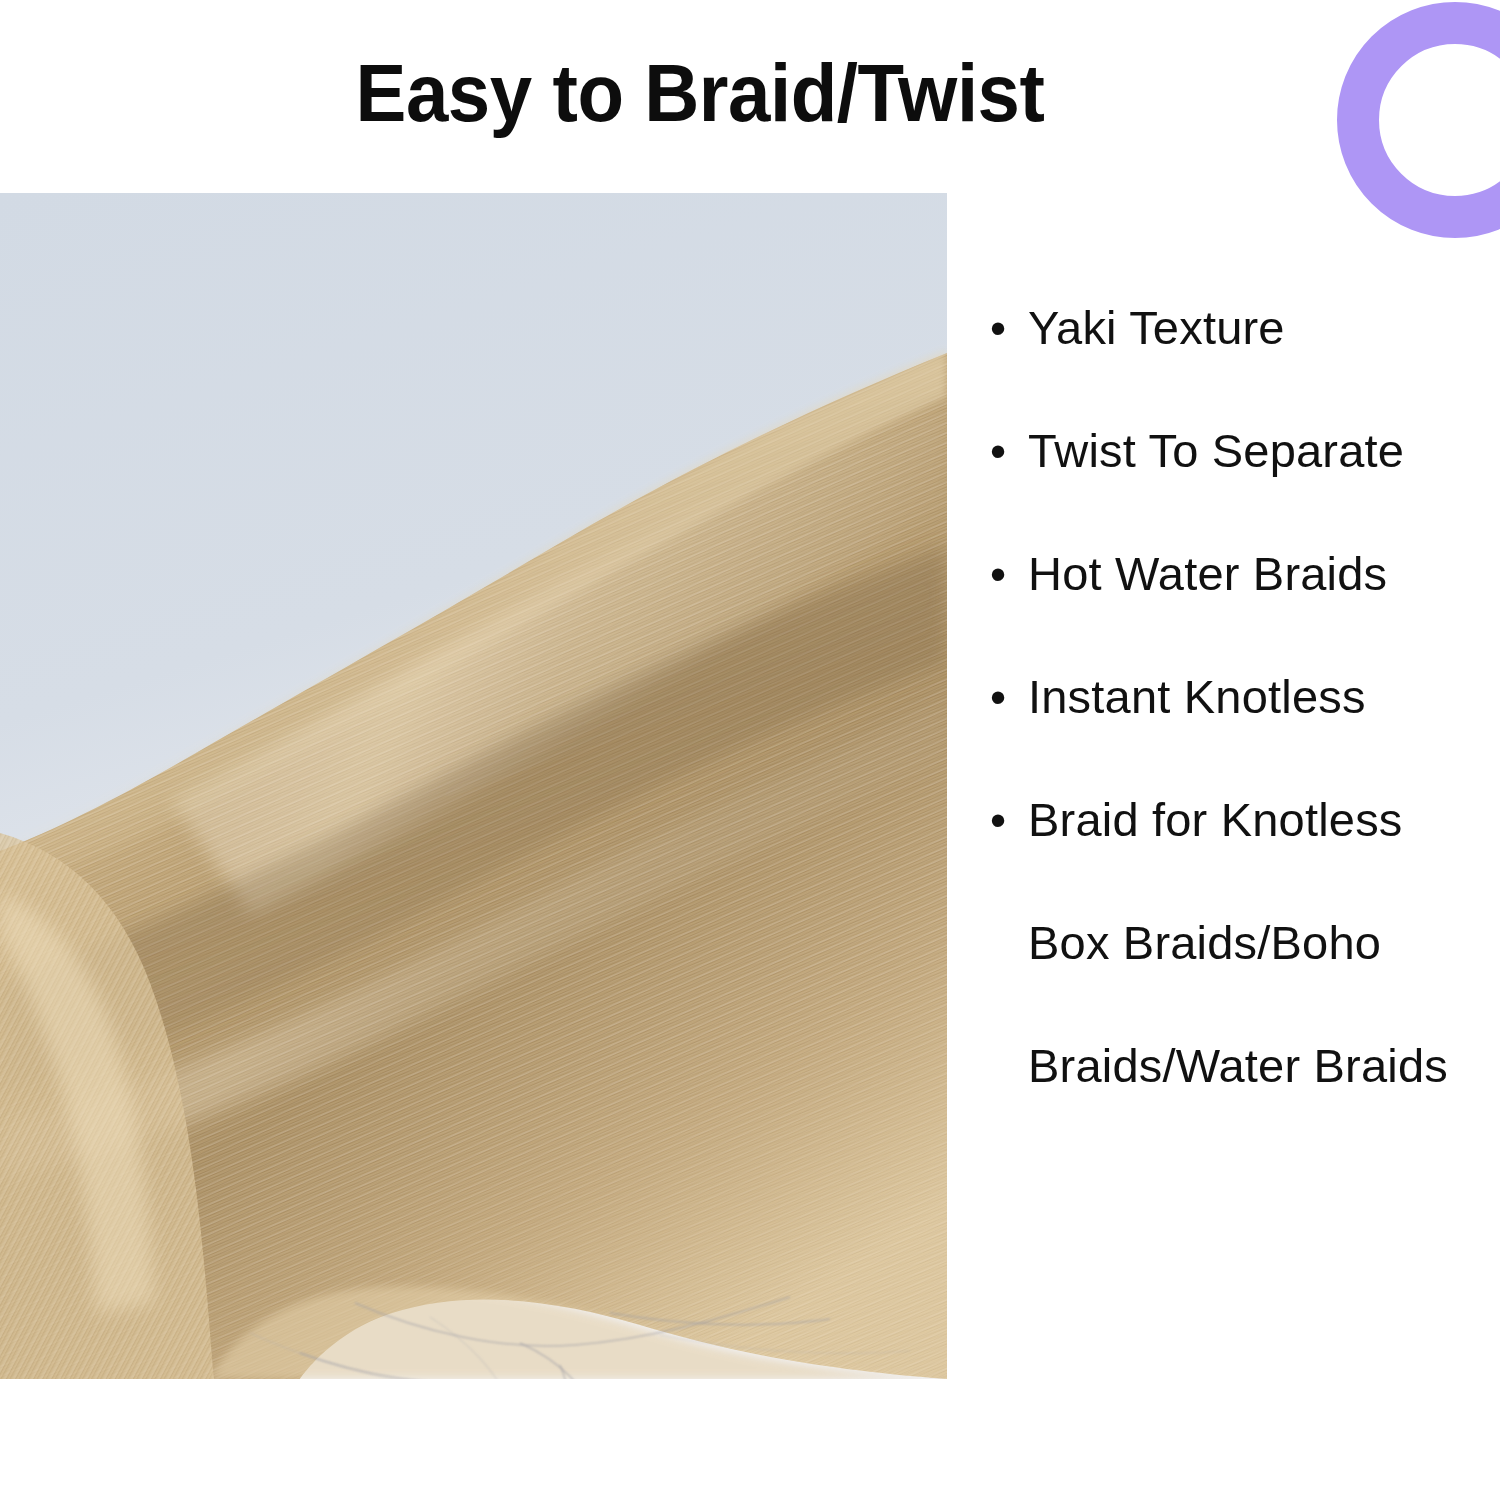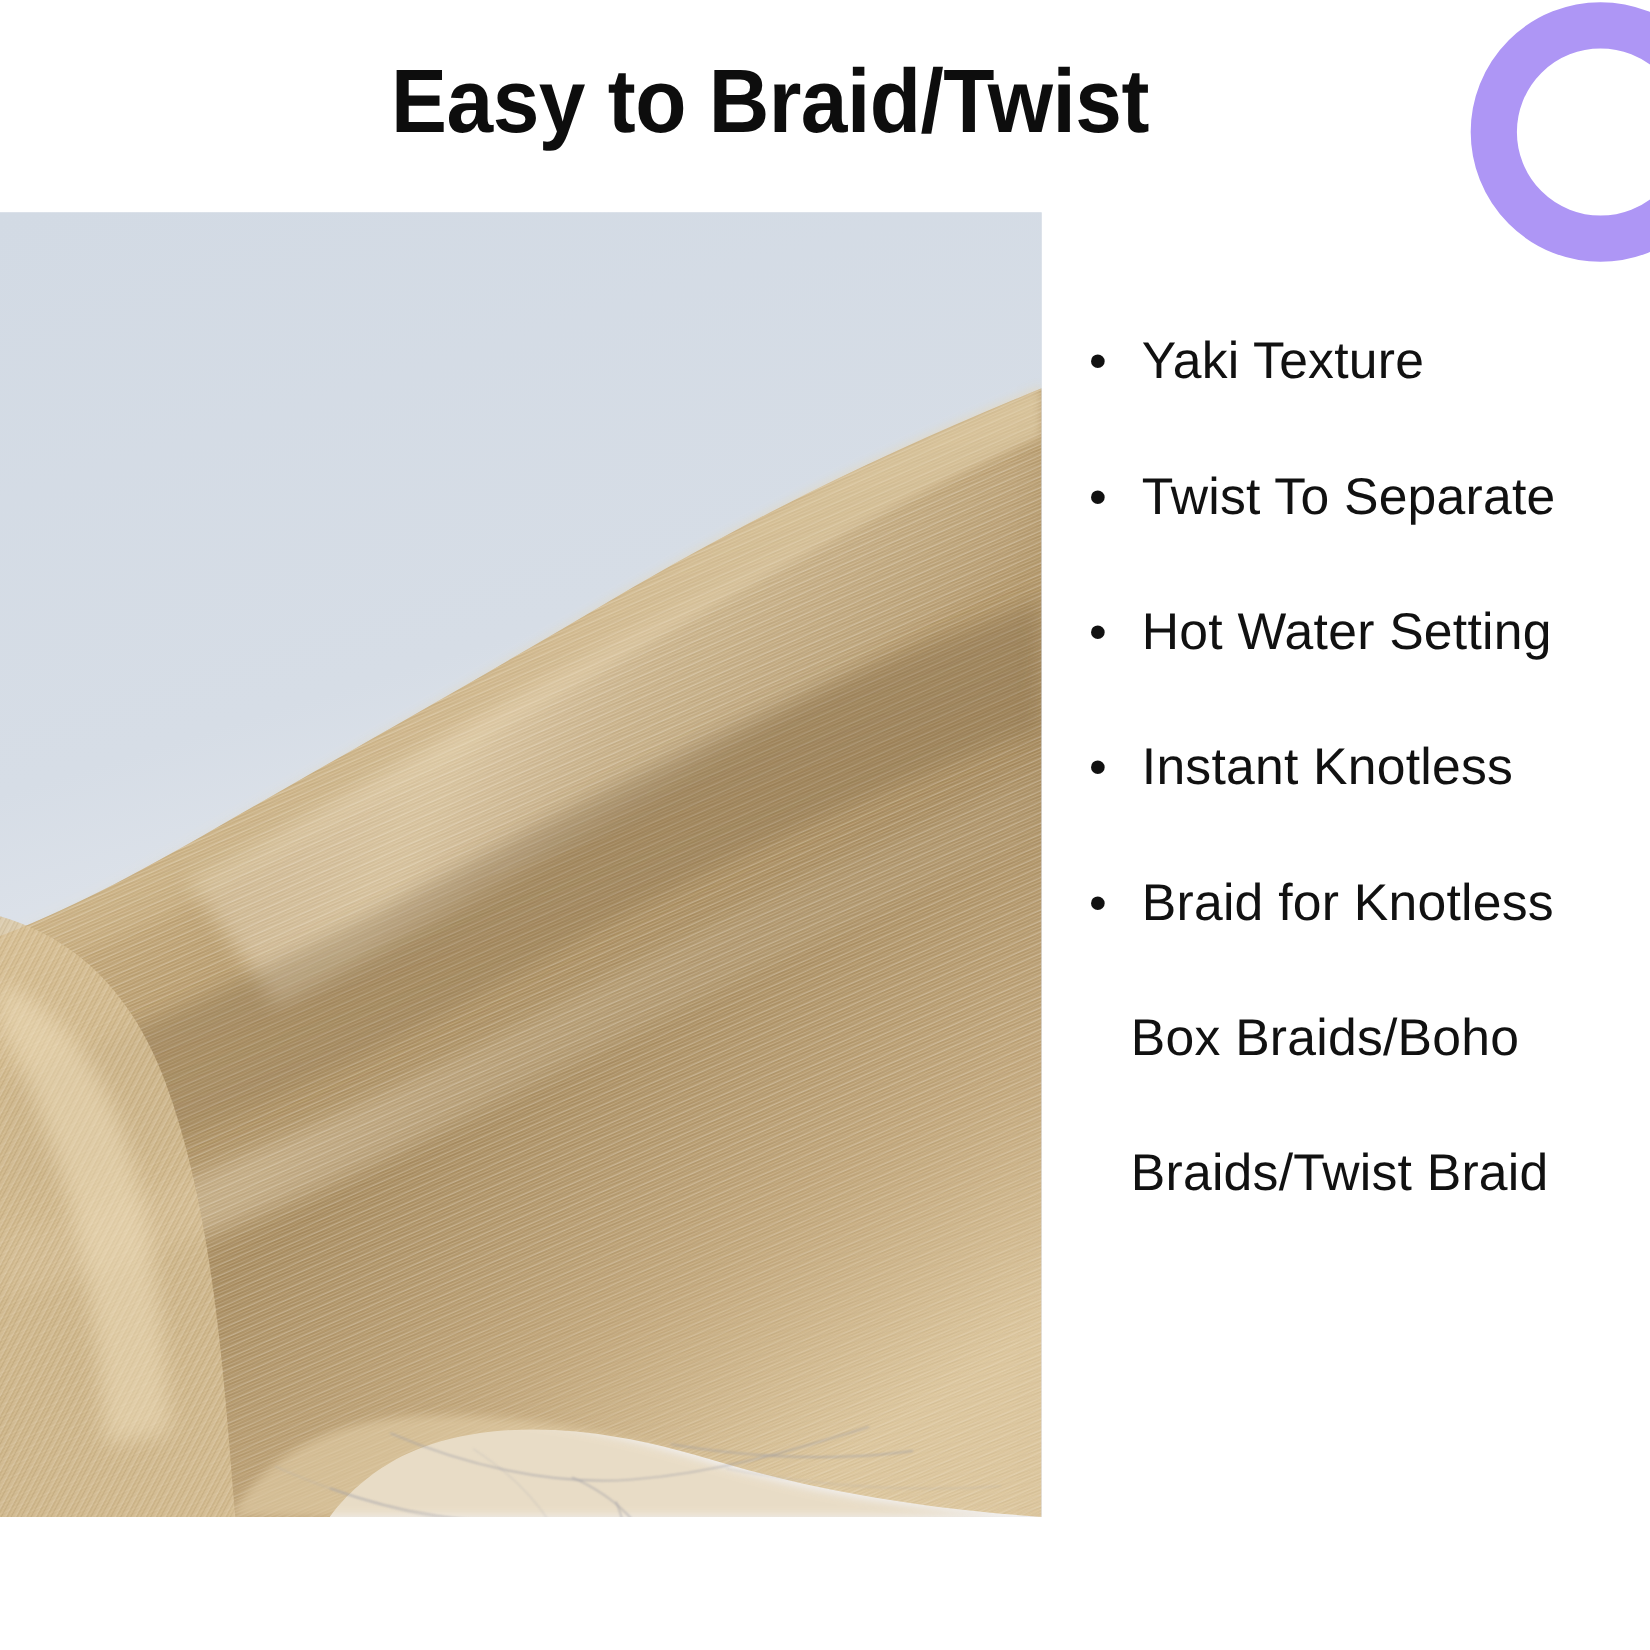--- a/index.html
+++ b/index.html
@@ -79,21 +79,20 @@
     text-align: left;
     color: #111111;
   }
   .feature-label {
     flex: 1 1 auto;
     font-size: 47px;
     line-height: 56px;
     letter-spacing: 0.2px;
     color: #111111;
     white-space: nowrap;
-    margin-left: 10px;
   }
   .continuation-row {
     display: flex;
     align-items: flex-end;
     margin-bottom: 67px;
   }
   .continuation-row .feature-bullet { visibility: hidden; }
   .continuation-label {
     flex: 1 1 auto;
     font-size: 47px;
@@ -305,36 +304,36 @@
     <span class="feature-label">Yaki Texture</span>
   </div>
 
   <div class="feature-row">
     <span class="feature-bullet">•</span>
     <span class="feature-label">Twist To Separate</span>
   </div>
 
   <div class="feature-row">
     <span class="feature-bullet">•</span>
-    <span class="feature-label">Hot Water Setting</span>
+    <span class="feature-label">Hot Water Braids</span>
   </div>
 
   <div class="feature-row">
     <span class="feature-bullet">•</span>
     <span class="feature-label">Instant Knotless</span>
   </div>
 
   <div class="feature-row">
     <span class="feature-bullet">•</span>
     <span class="feature-label"> Braid for Knotless</span>
   </div>
 
   <div class="continuation-row">
     <span class="feature-bullet">•</span>
     <span class="continuation-label">Box Braids/Boho</span>
   </div>
 
   <div class="continuation-row">
     <span class="feature-bullet">•</span>
-    <span class="continuation-label">Braids/Twist Braid</span>
+    <span class="continuation-label">Braids/Water Braids</span>
   </div>
 
 </div>
 
 </body></html>

